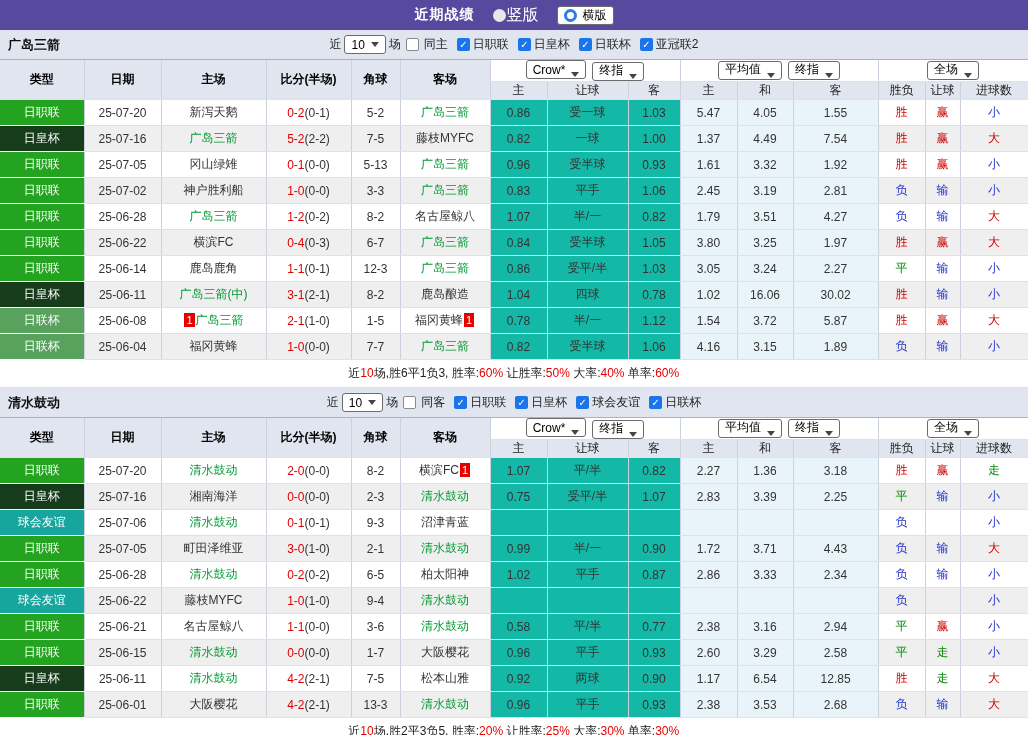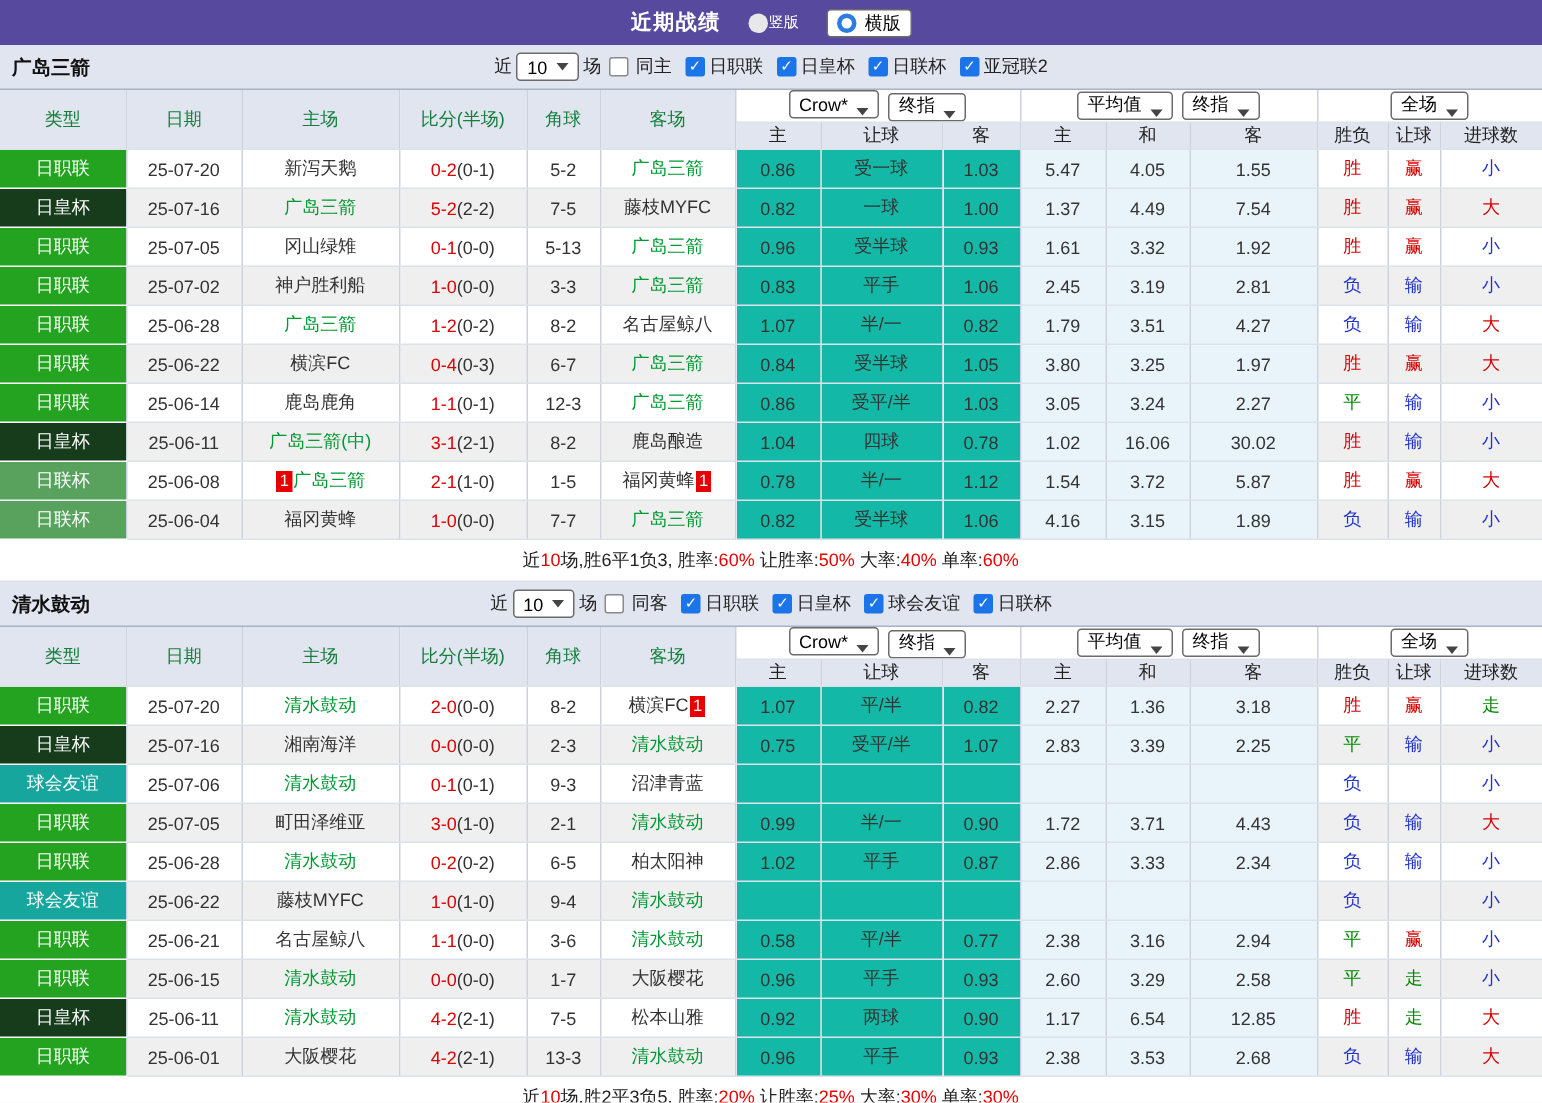--- a/index.html
+++ b/index.html
@@ -2,39 +2,39 @@
 <html><head>
 <meta charset="utf-8">
 <style>
   * { box-sizing: border-box; }
   body { margin: 0; font-family: "Liberation Sans", "DejaVu Sans", sans-serif; background: #e9e9ef; }
   #app { width: 1028px; height: 735px; background: #e9e9ef; overflow: hidden; position: relative; }
 
   
   .topbar { height: 30px; background: #57499e; display: flex; align-items: center; justify-content: center; gap: 6px; color: #fff; }
   .topbar .title { font-weight: bold; font-size: 14px; letter-spacing: 1px; }
-  .radio { display: inline-flex; align-items: center; gap: 1px; font-size: 10px; margin-left: 12px; cursor: default; }
+  .radio { display: inline-flex; align-items: center; gap: 1px; font-size: 16px; margin-left: 12px; cursor: default; }
   .radio .dot { width: 13px; height: 13px; border-radius: 50%; background: #e8e8e8; }
   .radio.sel .dot { background: #fff; border: 3px solid #2e7ce0; }
 
   
   .filter-row { height: 30px; background: #e0e5ef; border-bottom: 1px solid #aab2c6; position: relative; display: flex; align-items: center; justify-content: center; font-size: 12px; color: #222; }
   .team { position: absolute; left: 8px; font-weight: bold; font-size: 13px; color: #111; }
   .fwrap { display: inline-flex; align-items: center; gap: 3px; }
 
   .sel { display: inline-flex; align-items: center; gap: 6px; background: #fff; border: 1px solid #6b6b6b; border-radius: 3px; padding: 1px 6px; font-size: 12px; color: #000; height: 19px; cursor: default; }
   .tri { width: 0; height: 0; border-left: 4px solid transparent; border-right: 4px solid transparent; border-top: 5px solid #444; display: inline-block; }
 
   .cb { width: 13px; height: 13px; display: inline-block; border-radius: 2px; flex: none; }
   .cb.un { background: #fff; border: 1px solid #8a8a8a; margin: 0 2px; }
   .cb.ck { background: #1b74e8; color: #fff; font-size: 10px; font-weight: bold; text-align: center; line-height: 13px; margin-left: 6px; }
 
   table { border-collapse: collapse; table-layout: fixed; width: 1028px; font-size: 12px; background: #fff; border-bottom: 1px solid #aab2c6; }
   td, th { border-right: 1px solid #ccd2dd; border-bottom: 1px solid #dde1e9; text-align: center; padding: 0 1px; overflow: hidden; white-space: nowrap; font-weight: normal; }
-  th.lhead { background: #e0e5ef; color: #15803d; }
+  th.lhead { background: #e0e5ef; color: #000000; font-weight: bold; }
   tr.selrow { height: 20px; }
   tr.selrow td { background: #fff; }
   tr.subhead { height: 17px; }
   tr.subhead td { background: #e0e5ef; color: #222; }
   tr.mrow { height: 26px; }
   tr.mrow.alt td.plain { background: #efefef; }
   td.plain { background: #fff; color: #333; }
   td.type { color: #fff; border-bottom: 1px solid #fff; }
   td.cream { background: #14b8a6; color: #333; }
   td.blue { background: #e9f4fa; color: #333; }

